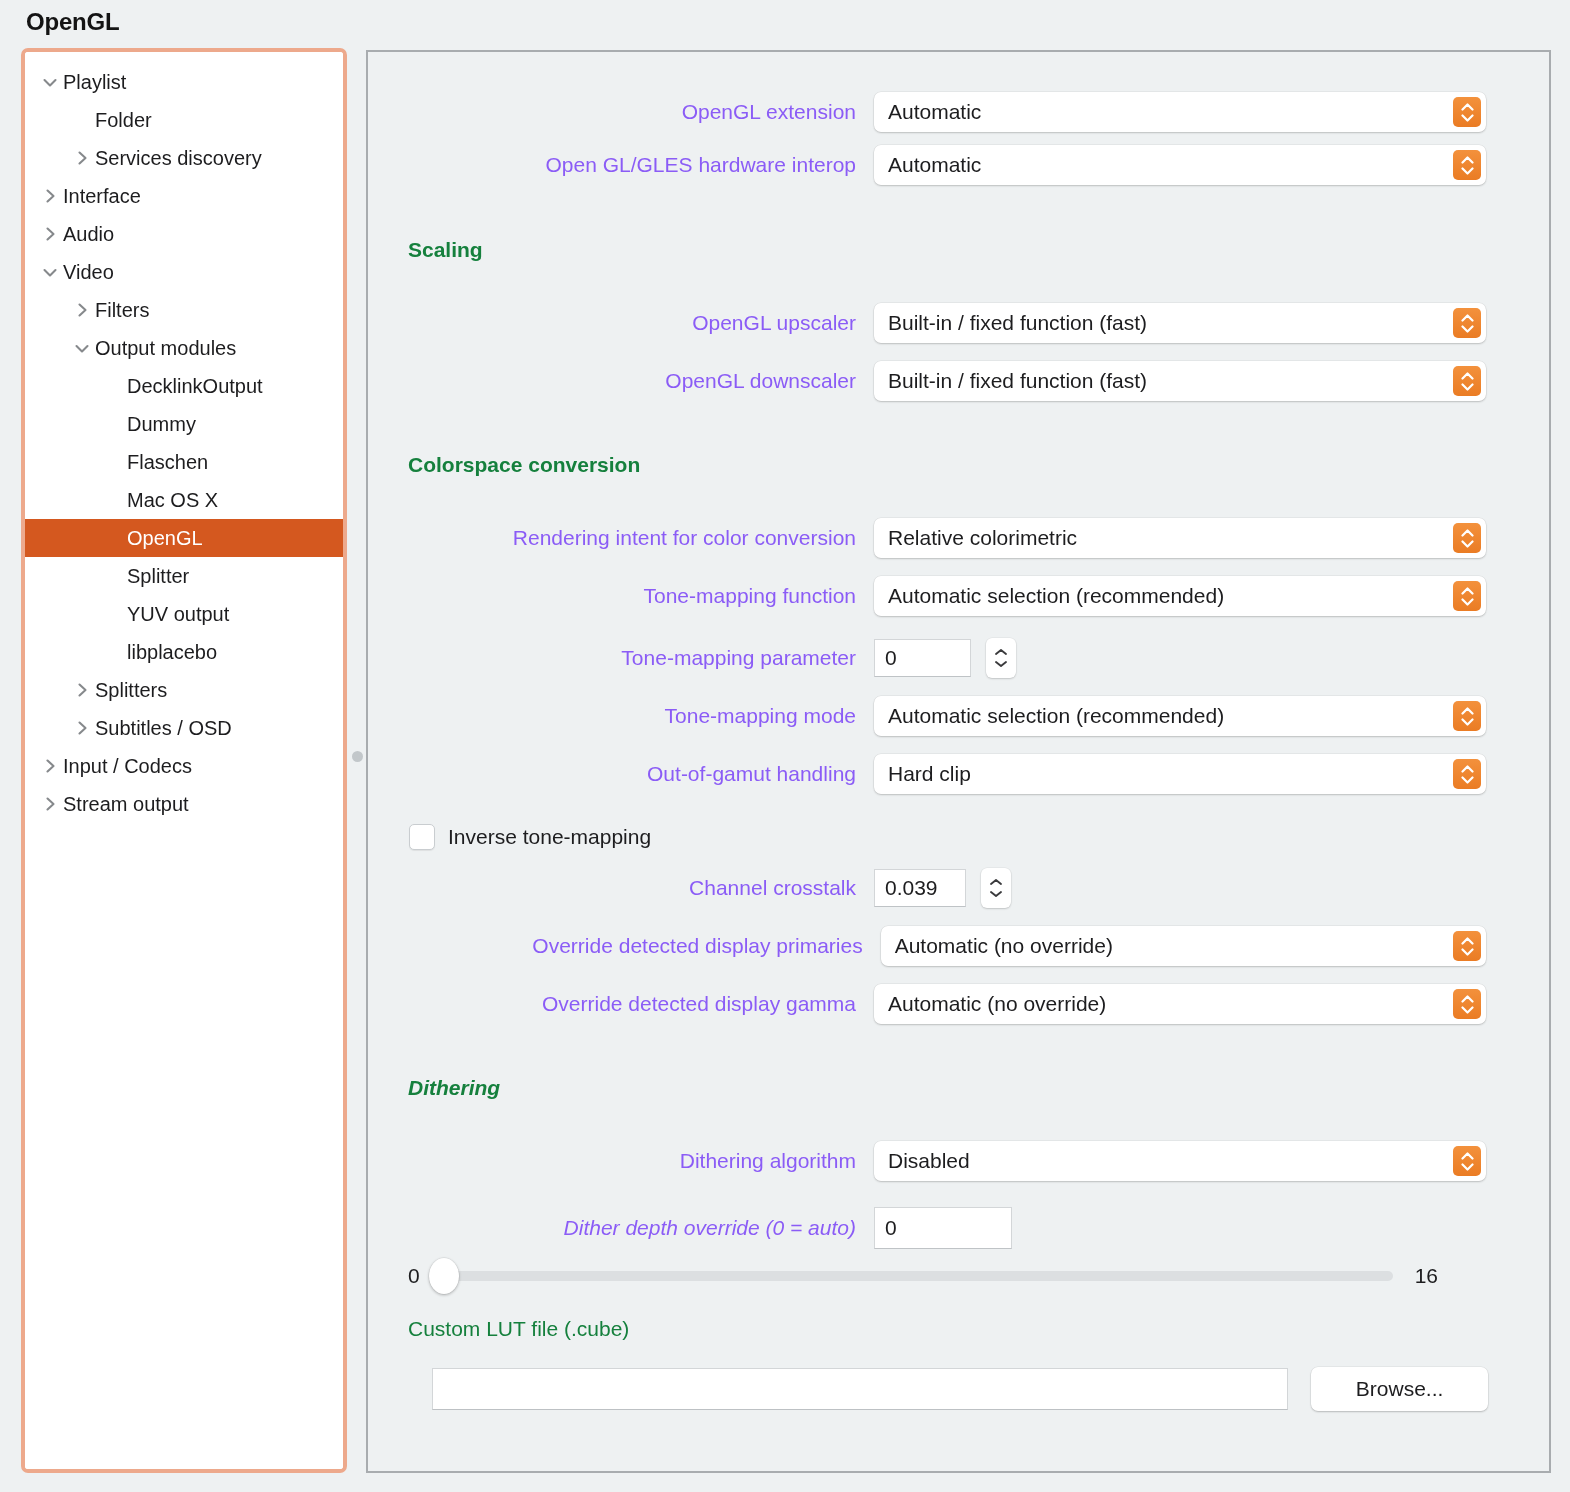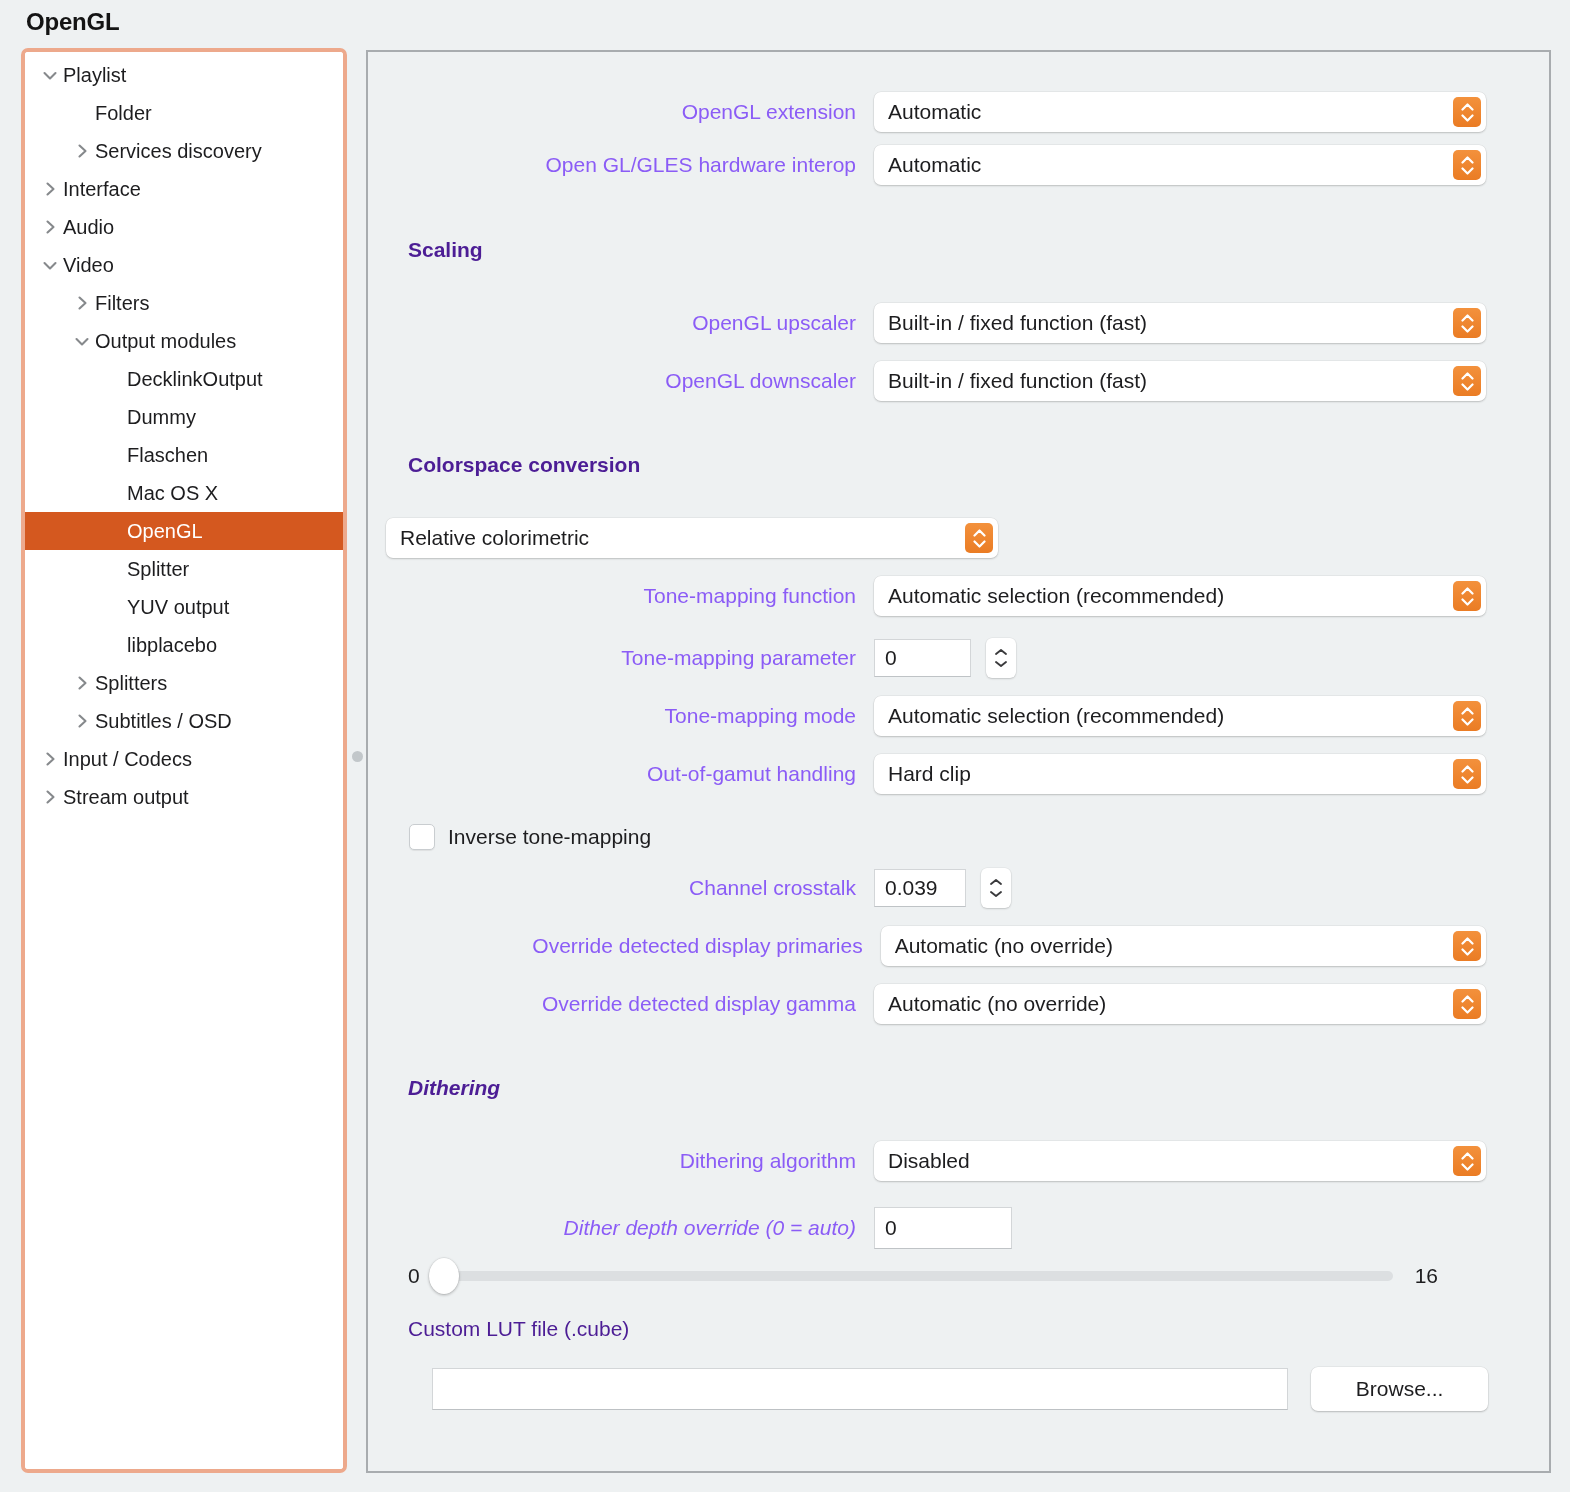--- a/index.html
+++ b/index.html
@@ -29,21 +29,21 @@
     width: 326px; height: 1425px;
     border: 4px solid #eda98c;
     border-radius: 7px;
     background: #ffffff;
     overflow: hidden;
   }
   #tree-scroll {
     position: absolute;
     inset: 0;
     background: #ffffff;
-    padding-top: 4px;
+    padding-top: 11px;
   }
   .tree-item {
     position: relative;
     height: 38px;
     display: flex;
     align-items: center;
     font-size: 20px;
     color: #1d1d1f;
     white-space: nowrap;
     cursor: default;
@@ -97,21 +97,21 @@
   .field-label {
     text-align: right;
     font-size: 21px;
     color: #8b5cf6;
     white-space: nowrap;
   }
   .section-head {
     position: absolute;
     font-size: 21px;
     font-weight: bold;
-    color: #4c1d95;
+    color: #15803d;
   }
 
   
   .popup {
     position: relative;
     height: 40px;
     background: #ffffff;
     border-radius: 7px;
     box-shadow: 0 1px 2px rgba(0,0,0,0.18), 0 0 0 0.5px rgba(0,0,0,0.07);
     display: flex;
@@ -406,20 +406,21 @@
         <svg width="13" height="8" viewBox="0 0 13 8">
             <path d="M1.5 1.5 L6.5 6.5 L11.5 1.5" fill="none" stroke="#ffffff" stroke-width="2.2" stroke-linecap="round" stroke-linejoin="round"></path>
           </svg>
       </span>
     </div>
   </div>
 
   <div class="section-head" style="left:40px; top:401px;">Colorspace conversion</div>
 
   <div class="row" style="left:0; top:466px; width:1118px;">
+    <div class="field-label" style="width:488px;">Rendering intent for color conversion</div>
     <div class="popup" style="margin-left:18px; width:612px;">
       <span class="popup-value">Relative colorimetric</span>
       <span class="popup-arrows">
         <svg width="13" height="8" viewBox="0 0 13 8">
             <path d="M1.5 6.5 L6.5 1.5 L11.5 6.5" fill="none" stroke="#ffffff" stroke-width="2.2" stroke-linecap="round" stroke-linejoin="round"></path>
           </svg>
         <svg width="13" height="8" viewBox="0 0 13 8">
             <path d="M1.5 1.5 L6.5 6.5 L11.5 1.5" fill="none" stroke="#ffffff" stroke-width="2.2" stroke-linecap="round" stroke-linejoin="round"></path>
           </svg>
       </span>

